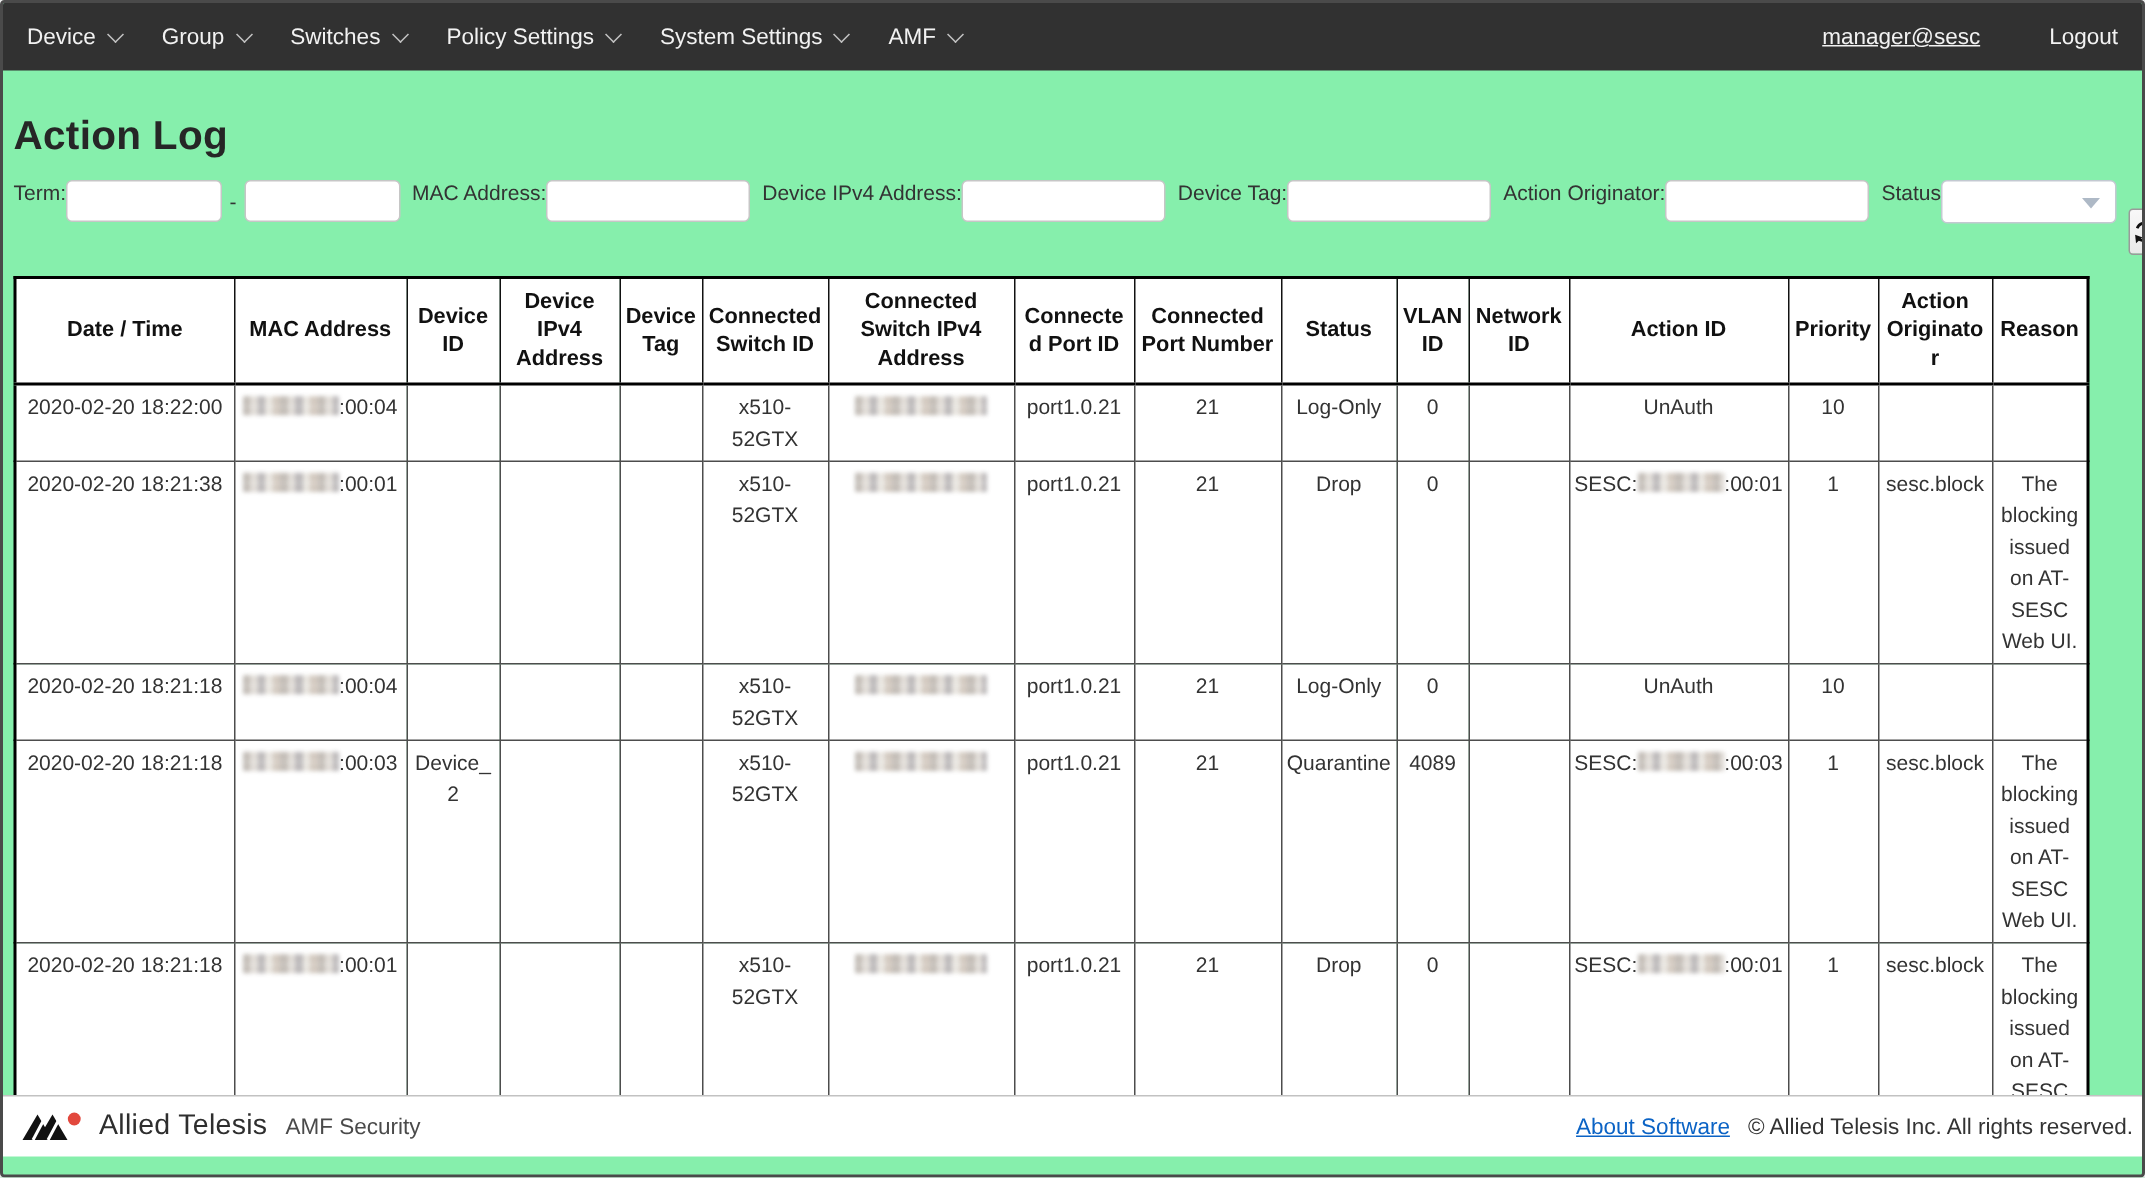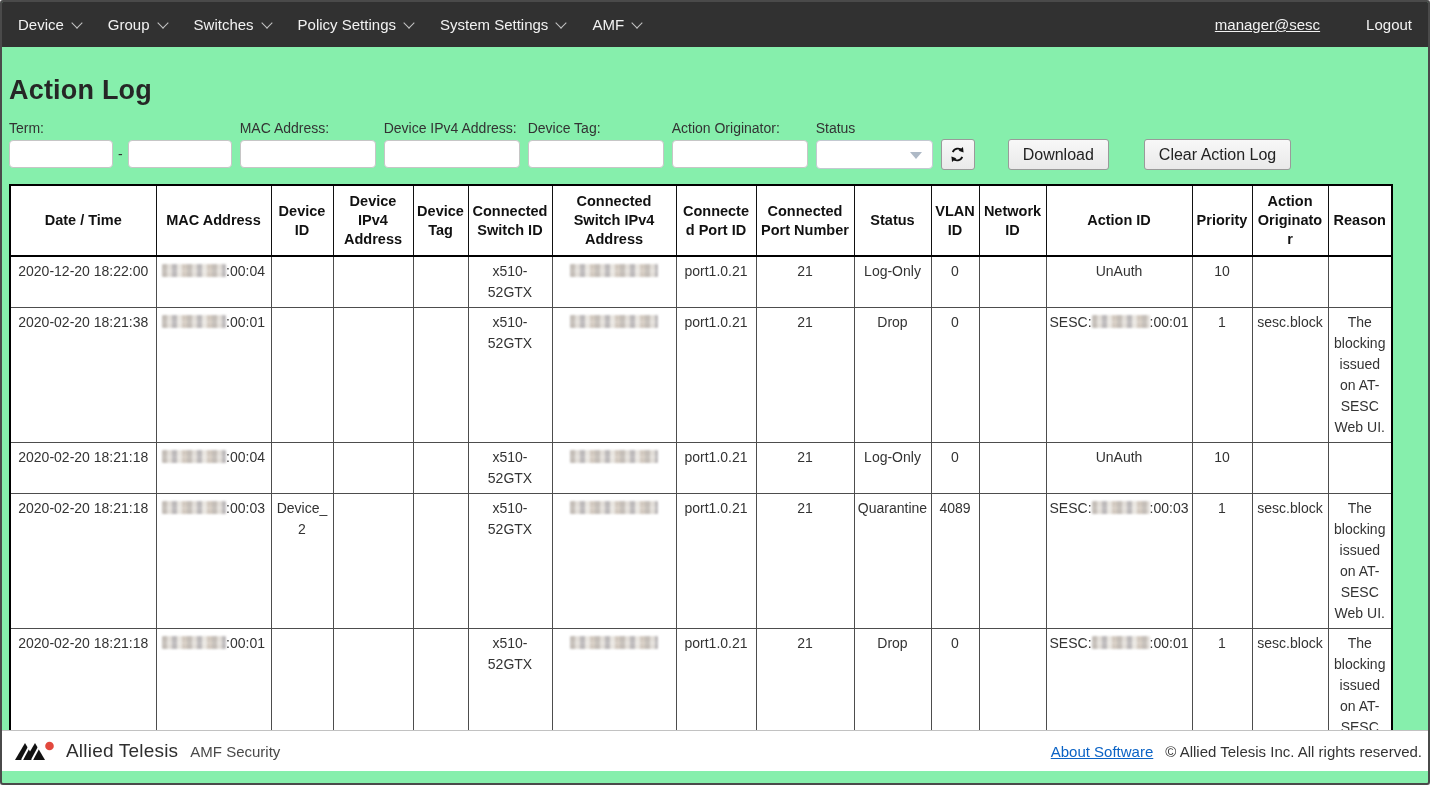--- a/index.html
+++ b/index.html
@@ -13,21 +13,21 @@
     transform:rotate(45deg);display:inline-block;margin:-3px 0 0 9px;}
   .nav-right{margin-left:auto;display:flex;align-items:center;}
   .nav-user{color:#f2f2f2;font-size:15px;margin-right:46px;text-decoration:underline;}
   .nav-logout{color:#f2f2f2;font-size:15px;cursor:pointer;}
 
   
   .main{padding:0 7px;}
   h1.page-title{font-size:27px;font-weight:600;color:#262626;margin:28px 0 14px 0;letter-spacing:.2px;}
 
   .filters{display:flex;align-items:flex-start;}
-  .fgroup{display:flex;flex-direction:column;margin-right:8px;}
+  .fgroup{display:flex;flex-direction:row;margin-right:8px;}
   .flabel{font-size:14px;color:#333;margin-bottom:4px;white-space:nowrap;}
   .finput{height:28px;width:136px;border:1px solid #c6c6c6;border-radius:4px;box-sizing:border-box;
     font-size:14px;padding:0 6px;outline:none;background:#fff;font-family:inherit;}
   .term-row{display:flex;align-items:center;}
   .term-input{width:104px;}
   .dash{margin:0 5px;color:#333;font-size:14px;}
   .select-box{position:relative;width:117px;height:29px;border:1px solid #c3c9d1;border-radius:4px;
     box-sizing:border-box;background:#fff;cursor:pointer;}
   .select-arrow{position:absolute;right:10px;top:11px;width:0;height:0;
     border-left:6px solid transparent;border-right:6px solid transparent;border-top:7px solid #aeb9c6;}
@@ -180,21 +180,21 @@
           <th>VLAN ID</th>
           <th>Network ID</th>
           <th>Action ID</th>
           <th>Priority</th>
           <th>Action Originator</th>
           <th>Reason</th>
         </tr>
       </thead>
       <tbody>
           <tr>
-            <td>2020-12-20 18:22:00</td>
+            <td>2020-02-20 18:22:00</td>
             <td><span class="redacted" style="width: 64px;"></span>:00:04</td>
             <td></td>
             <td></td>
             <td></td>
             <td>x510-52GTX</td>
             <td><span class="redacted" style="width: 88px;"></span></td>
             <td>port1.0.21</td>
             <td>21</td>
             <td>Log-Only</td>
             <td>0</td>

